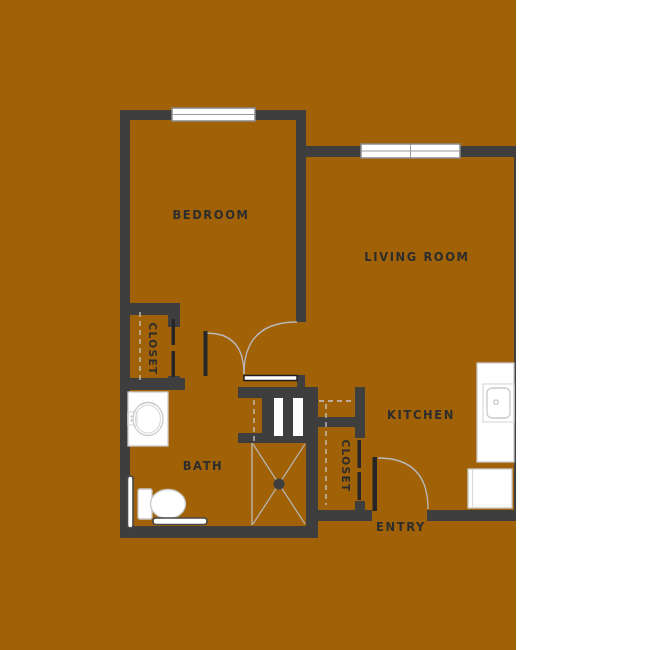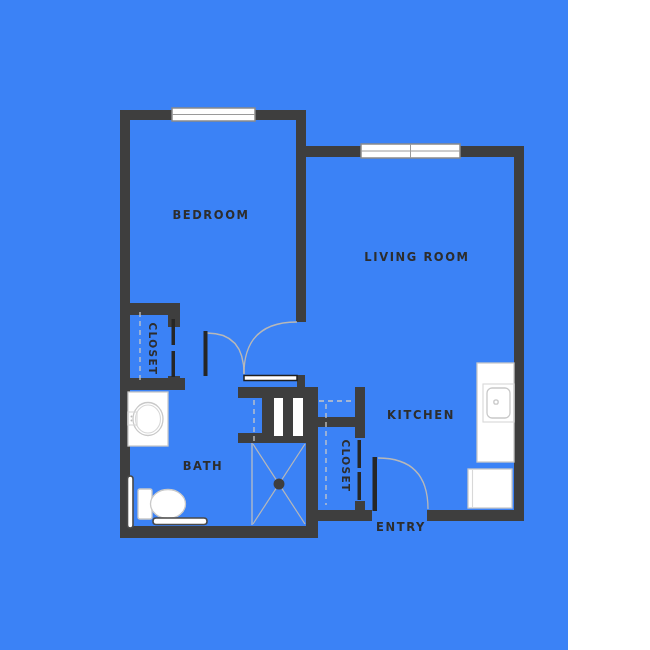--- a/index.html
+++ b/index.html
@@ -5,23 +5,23 @@
   html, body {
     margin: 0;
     padding: 0;
     background: #ffffff;
     width: 650px;
     height: 650px;
     font-family: "DejaVu Sans", "Liberation Sans", sans-serif;
   }
   .stage {
     position: relative;
-    width: 568px;
+    width: 516px;
     height: 650px;
-    background: #3b82f6;
+    background: #a16207;
     overflow: hidden;
   }
   svg { display: block; }
   .wall { fill: #3e3e3e; }
   .niche { fill: #ffffff; }
   .leaf-dark { fill: #262626; }
   .swing { fill: none; stroke: #b8b8b8; stroke-width: 1.3px; }
   .dash { stroke: #c8c8c8; stroke-width: 1.3px; stroke-dasharray: 5 4; }
   .fix { fill: #ffffff; stroke: #c9c9c9; stroke-width: 1.3px; }
   .fix-light { fill: none; stroke: #d8d8d8; stroke-width: 1.1px; }

